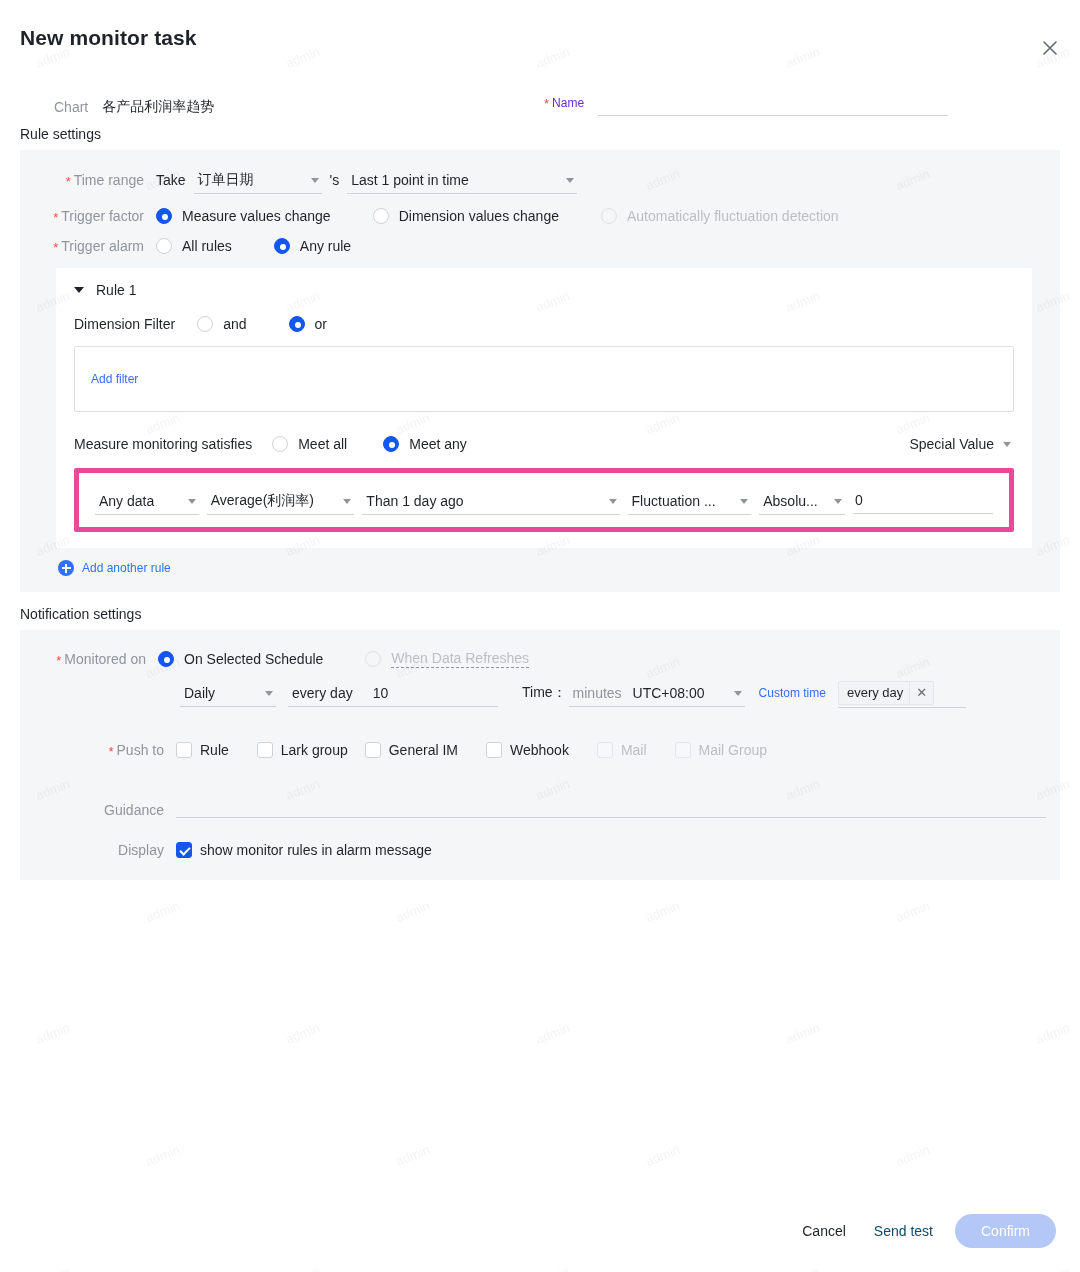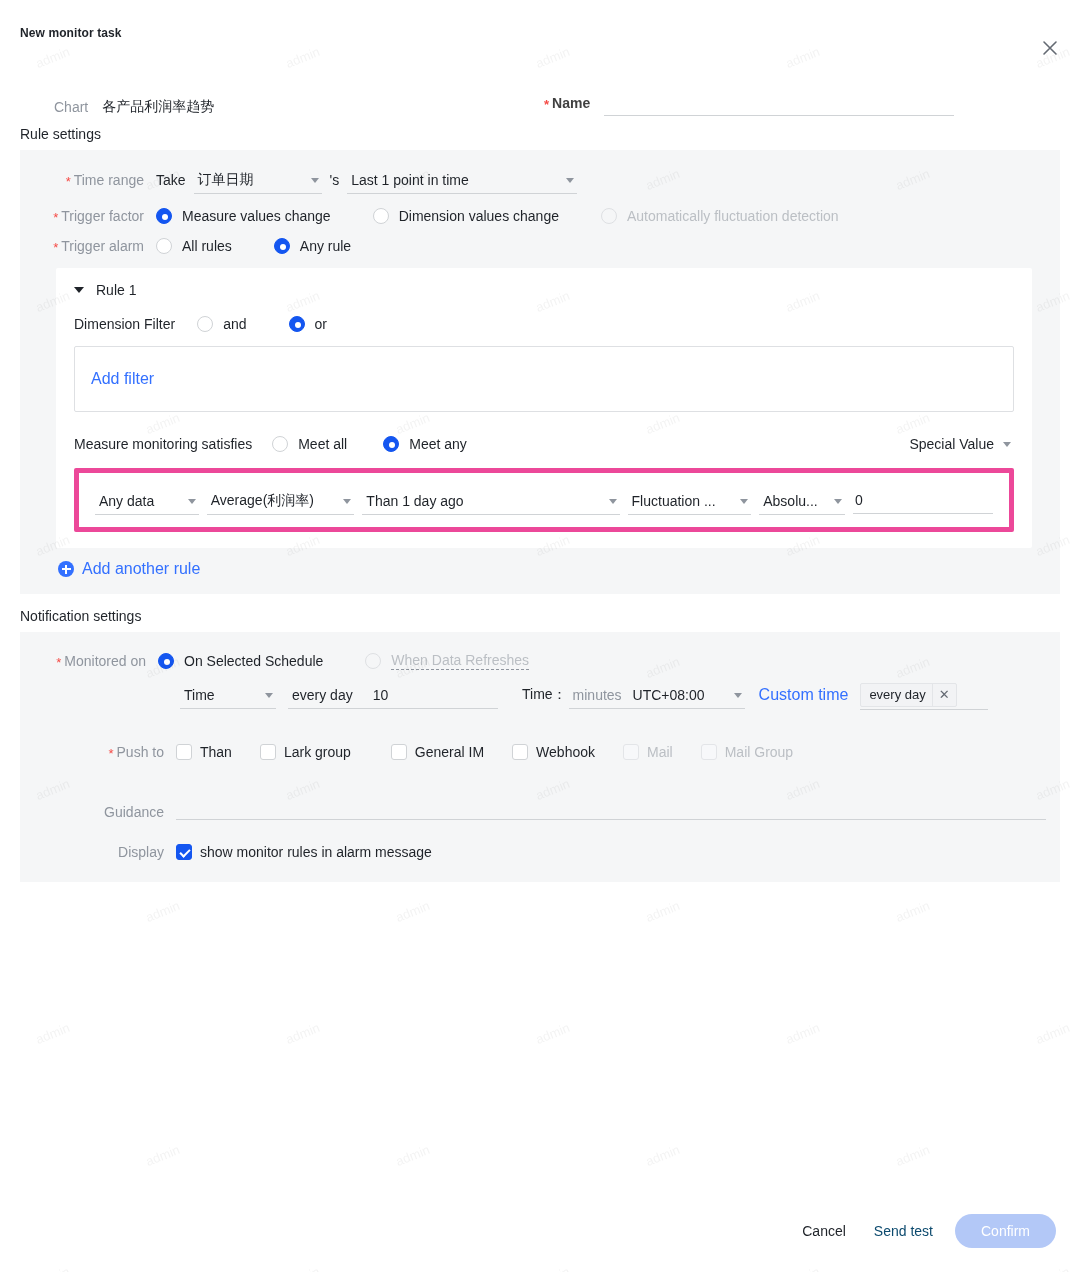--- a/index.html
+++ b/index.html
@@ -14,29 +14,29 @@
     overflow:hidden;
   }
 
   
   .wm-layer { position:absolute; inset:0; pointer-events:none; z-index:5; overflow:hidden; }
   .wm { position:absolute; font-size:13px; color:rgba(31,35,41,0.055);
         transform:rotate(-22deg); font-family:"Liberation Sans", sans-serif; white-space:nowrap; }
 
   
   .dialog-header { position:relative; padding:26px 24px 0 20px; height:72px; }
-  .dialog-title { font-size:12px; font-weight:bold; color:#1f2329; letter-spacing:.1px; }
+  .dialog-title { font-size:21px; font-weight:bold; color:#1f2329; letter-spacing:.1px; }
   .close-btn { position:absolute; right:18px; top:36px; width:24px; height:24px;
     cursor:pointer; color:#646a73; }
   .close-btn svg { display:block; }
 
   
   .row { display:flex; align-items:center; }
   .req::before { content:"*"; color:#f54a45; margin-right:3px; font-size:13px; line-height:1; position:relative; top:1px;}
-  .lbl { color:#404040; font-size:14px;font-weight:bold; }
+  .lbl { color:#6d28d9; font-size:12px; }
   .lbl-dark { color:#1f2329; font-size:14px; }
 
   
   .topform { display:flex; align-items:flex-end; padding:0 24px 0 24px; height:44px; }
   .chart-label { color:#8f959e; width:auto; margin-left:30px;}
   .chart-value { color:#1f2329; margin-left:14px; }
   .underline-input {
     border:none; border-bottom:1px solid #d0d3d6; background:transparent;
     outline:none; font-family:"Liberation Sans", sans-serif; font-size:14px;
     color:#1f2329; padding:2px 2px 4px 2px; height:26px;
@@ -92,21 +92,21 @@
   .rule-head { display:flex; align-items:center; margin-bottom:18px; }
   .tri { width:0;height:0;border-left:5px solid transparent;border-right:5px solid transparent;
          border-top:6px solid #1f2329; margin-right:12px; cursor:pointer;}
   .rule-title { font-size:14px; color:#1f2329; }
 
   .dim-row { display:flex; align-items:center; margin-bottom:14px; }
   .dim-label { color:#1f2329; font-size:14px; margin-right:22px; }
 
   .filter-box { border:1px solid #dee0e3; border-radius:2px; height:66px;
                 display:flex; align-items:center; padding-left:16px; }
-  .link { color:#3370ff; cursor:pointer; font-size:16px; }
+  .link { color:#3370ff; cursor:pointer; font-size:12px; }
 
   .measure-row { display:flex; align-items:center; margin:18px 0 10px 0; }
   .measure-label { color:#1f2329; font-size:14px; margin-right:20px; }
 
   .cond-box { border:5px solid #ec4899; border-radius:2px; padding:14px 16px 12px 16px; }
   .cond-line { display:flex; align-items:center; gap:8px; }
 
   .add-rule { display:flex; align-items:center; padding:12px 0 16px 38px; }
   .plus-ico { width:16px; height:16px; border-radius:50%; background:#3370ff; position:relative;
               margin-right:8px; flex:none; }
@@ -286,21 +286,21 @@
       <span class="txt">On Selected Schedule</span>
     </div>
     <div class="radio disabled" style="margin-left:36px;">
       <span class="dot"></span>
       <span class="txt dotted-underline">When Data Refreshes</span>
     </div>
   </div>
 
   <div class="sched-row">
     <div class="sel" style="width:96px;">
-      <span>Time</span>
+      <span>Daily</span>
       <i class="caret"></i>
     </div>
     <div class="sel" style="width:210px; margin-left:12px; padding-right:4px;">
       <span class="lbl-dark">every day</span>
       <span style="margin-left:20px;">10</span>
     </div>
     <span class="lbl-dark" style="margin-left:24px;">Time：</span>
     <div style="position:relative; display:inline-flex; align-items:center; margin-left:2px;">
       <div class="sel" style="width:66px; color:#8f959e;">
         <span>minutes</span>
@@ -317,27 +317,27 @@
         <span class="x">✕</span>
       </span>
       <i class="caret"></i>
     </div>
   </div>
 
   <div class="field-row" style="margin:34px 0 0 0;">
     <div class="field-label req" style="width:152px;">Push to</div>
     <div class="cbx" style="margin-left:4px;">
       <span class="box"></span>
-      <span class="txt">Than</span>
+      <span class="txt">Rule</span>
     </div>
     <div class="cbx" style="margin-left:28px;">
       <span class="box"></span>
       <span class="txt">Lark group</span>
     </div>
-    <div class="cbx" style="margin-left:40px;">
+    <div class="cbx" style="margin-left:17px;">
       <span class="box"></span>
       <span class="txt">General IM</span>
     </div>
     <div class="cbx" style="margin-left:28px;">
       <span class="box"></span>
       <span class="txt">Webhook</span>
     </div>
     <div class="cbx disabled" style="margin-left:28px;">
       <span class="box"></span>
       <span class="txt">Mail</span>

